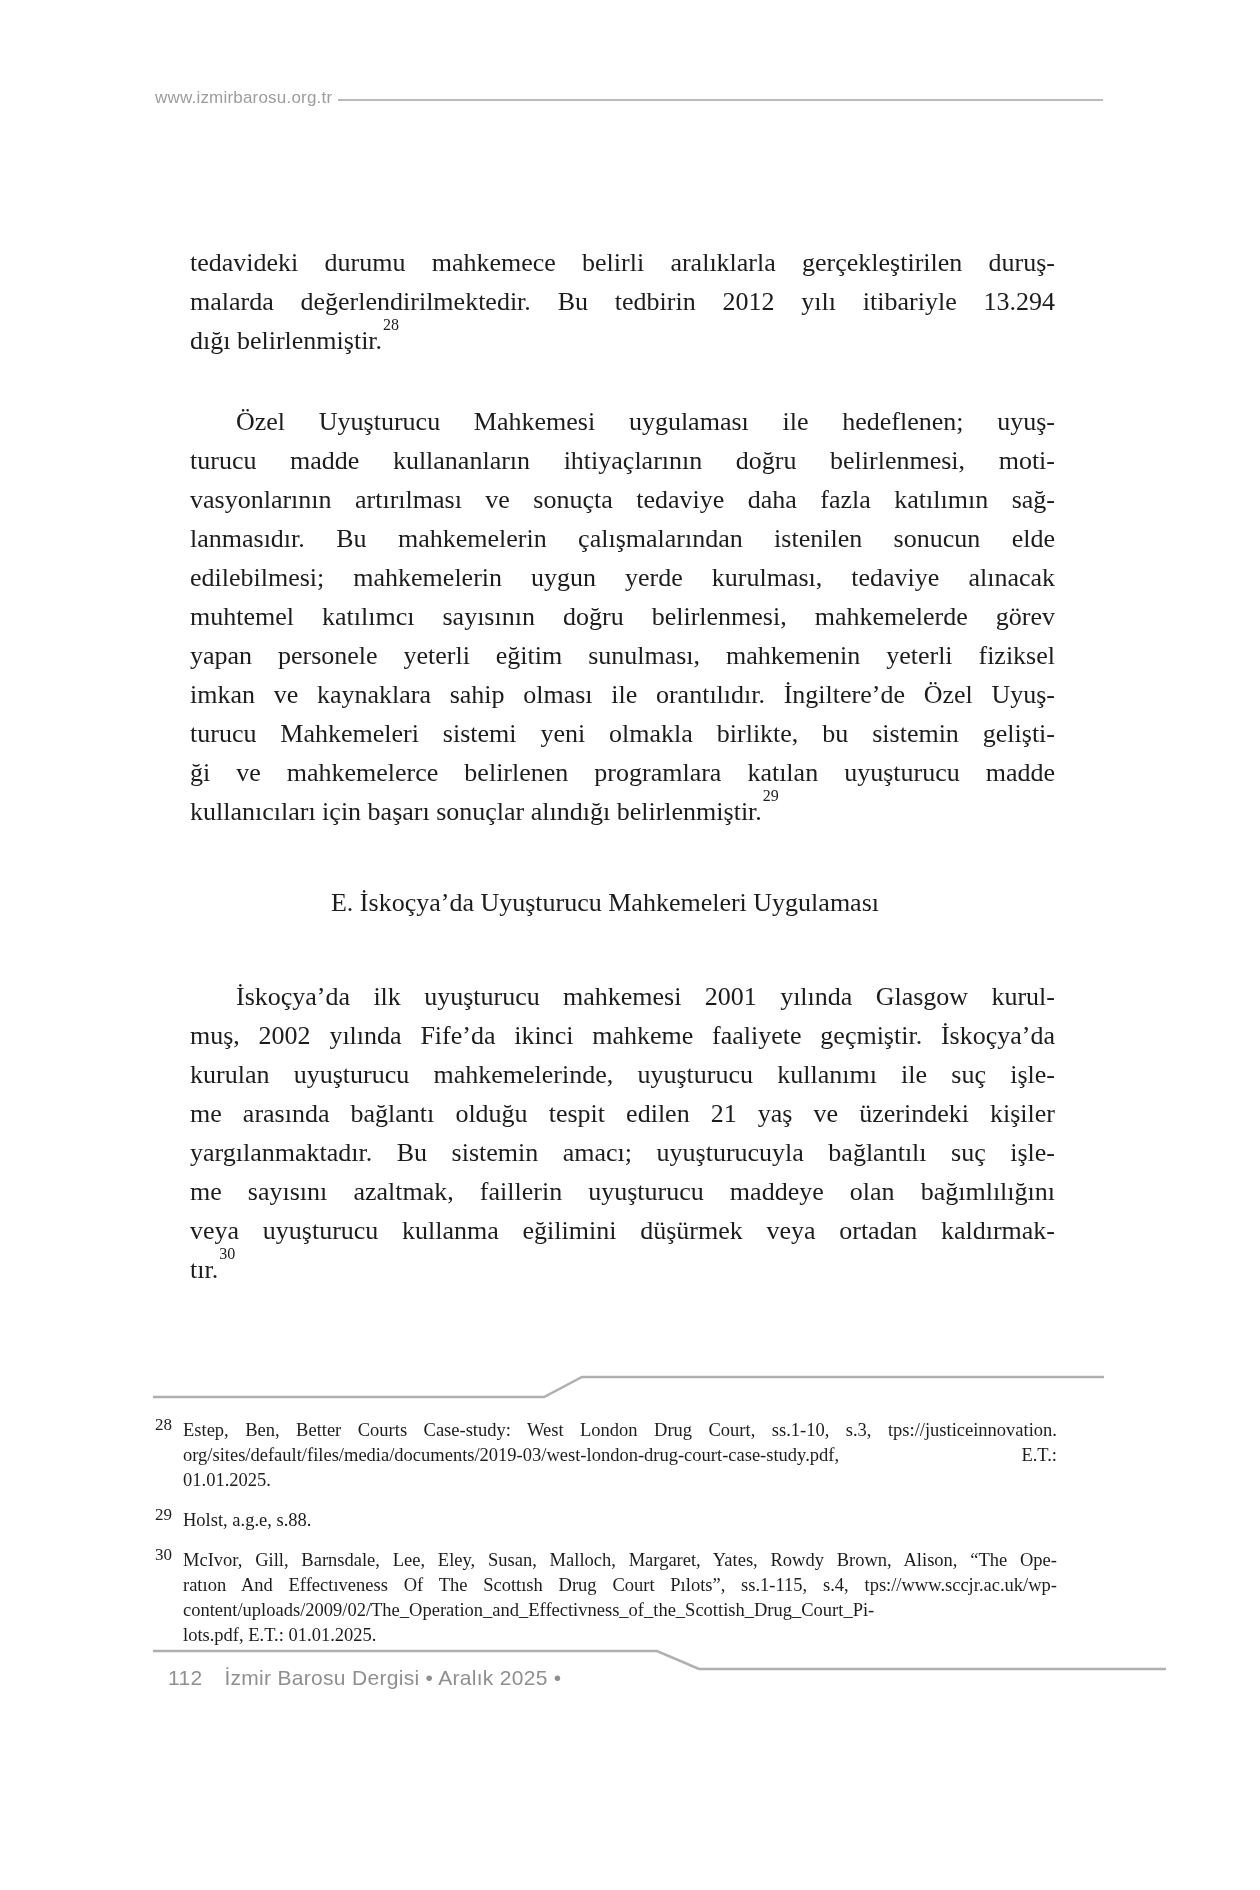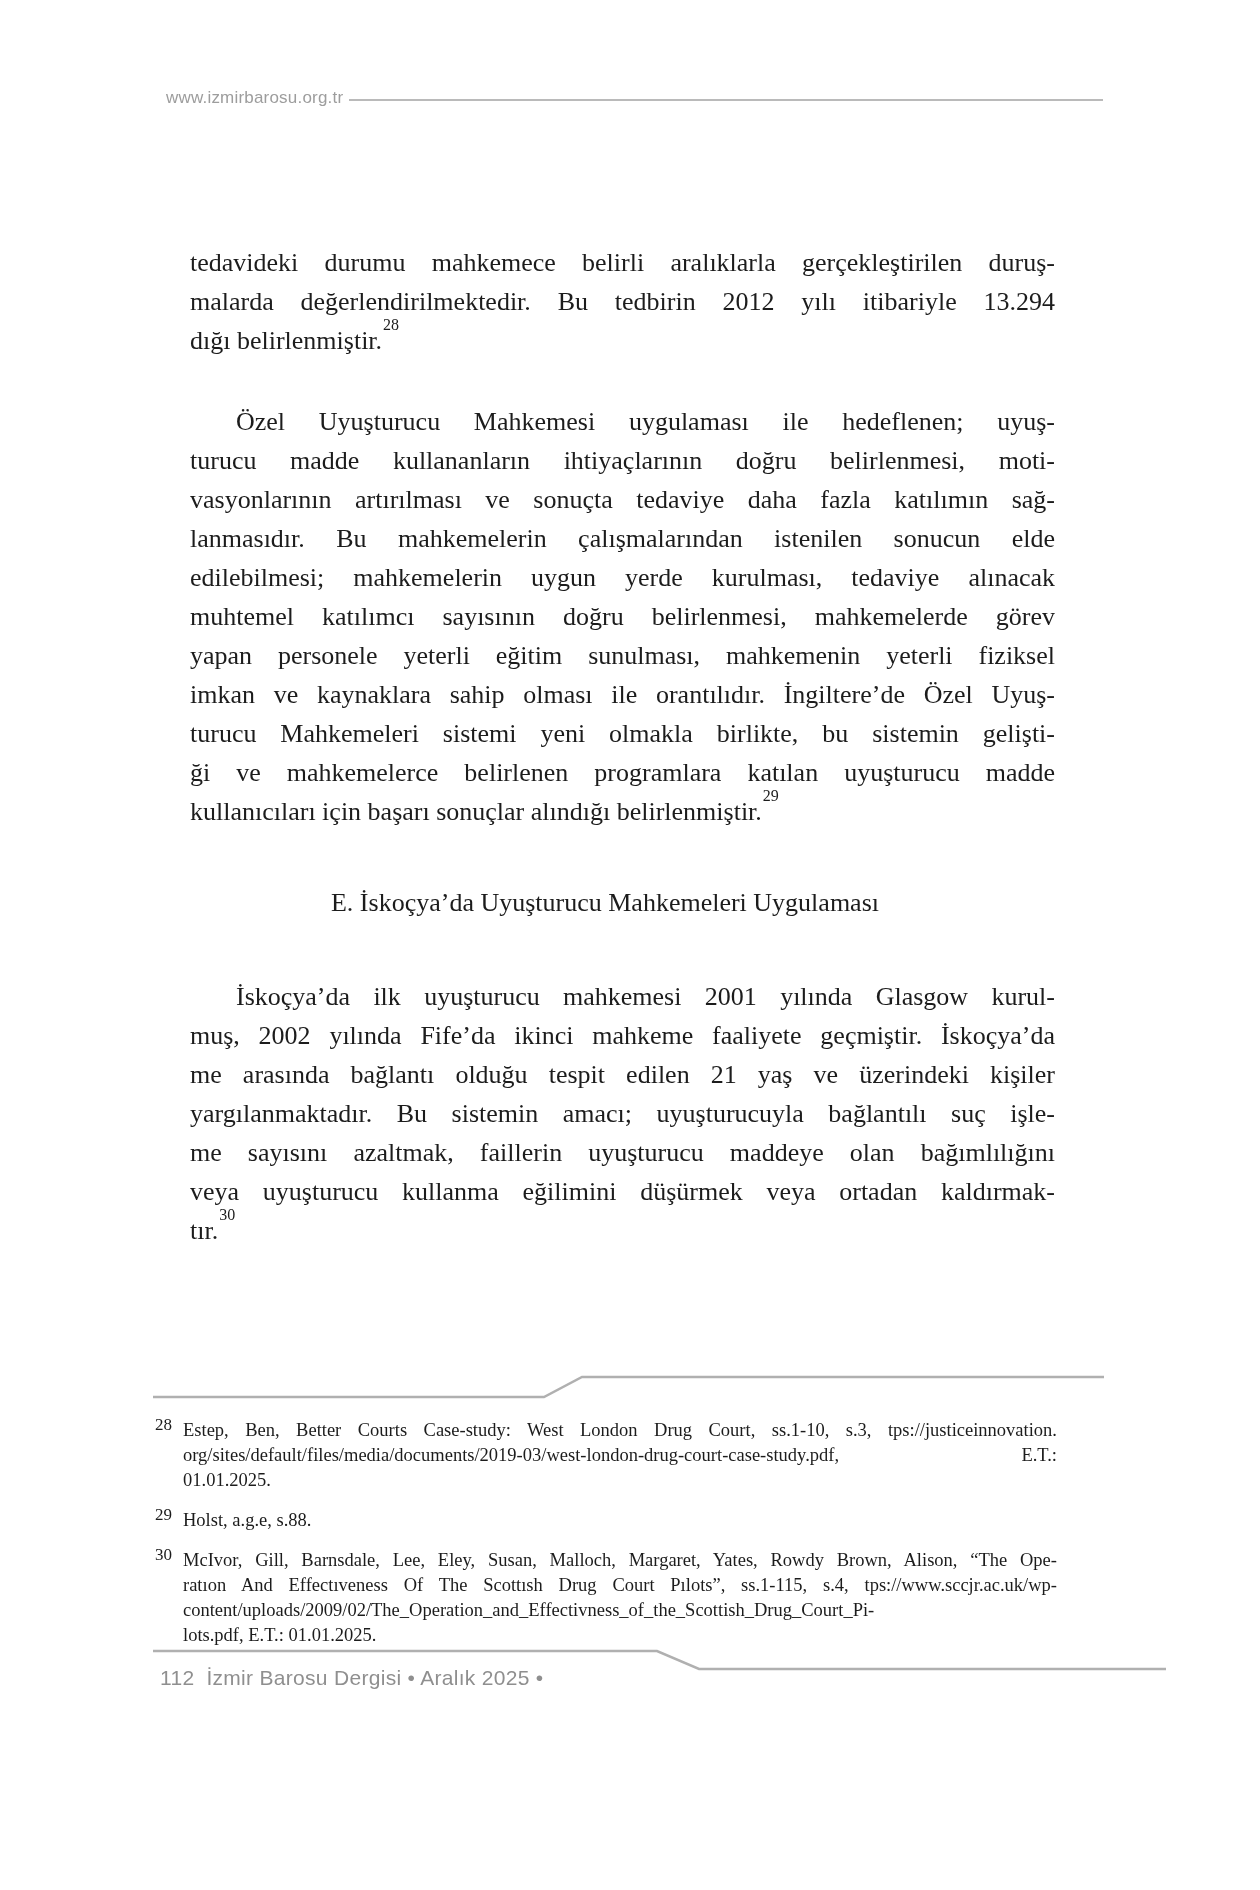--- a/index.html
+++ b/index.html
@@ -9,21 +9,21 @@
     height: 1890px;
     background: #ffffff;
     font-family: "Liberation Serif", "DejaVu Serif", serif;
     color: #1c1c1c;
     overflow: hidden;
   }
 
   
   .header {
     position: absolute;
-    top: 88px; left: 166px; right: 157px;
+    top: 88px; left: 155px; right: 157px;
     display: flex;
     align-items: center;
     gap: 6px;
   }
   .header-url {
     font-family: "Liberation Sans", "DejaVu Sans", sans-serif;
     font-size: 17px;
     color: #9d9d9d;
     white-space: nowrap;
     letter-spacing: 0.2px;
@@ -90,24 +90,24 @@
   .fn-line {
     line-height: 25px;
     text-align: justify;
     text-align-last: justify;
   }
   .fn-line.last { text-align-last: left; }
 
   
   .footer {
     position: absolute;
-    top: 1666px; left: 160px;
+    top: 1666px; left: 168px;
     display: flex;
     align-items: center;
-    gap: 12px;
+    gap: 22px;
     font-family: "Liberation Sans", "DejaVu Sans", sans-serif;
     font-size: 21px;
     color: #8f8f8f;
     letter-spacing: 0.3px;
   }
 </style>
 </head>
 <body>
 
 <div class="page">
@@ -133,20 +133,21 @@
         <div class="line">yapan personele yeterli eğitim sunulması, mahkemenin yeterli fiziksel</div>
         <div class="line">imkan ve kaynaklara sahip olması ile orantılıdır. İngiltere’de Özel Uyuş-</div>
         <div class="line">turucu Mahkemeleri sistemi yeni olmakla birlikte, bu sistemin gelişti-</div>
         <div class="line">ği ve mahkemelerce belirlenen programlara katılan uyuşturucu madde</div>
         <div class="line last"><span>kullanıcıları için başarı sonuçlar alındığı belirlenmiştir.</span><sup class="ref">29</sup></div>
       </div>
       <div class="section-heading">E. İskoçya’da Uyuşturucu Mahkemeleri Uygulaması</div>
       <div class="paragraph">
         <div class="line indent">İskoçya’da ilk uyuşturucu mahkemesi 2001 yılında Glasgow kurul-</div>
         <div class="line">muş, 2002 yılında Fife’da ikinci mahkeme faaliyete geçmiştir. İskoçya’da</div>
+        <div class="line">kurulan uyuşturucu mahkemelerinde, uyuşturucu kullanımı ile suç işle-</div>
         <div class="line">me arasında bağlantı olduğu tespit edilen 21 yaş ve üzerindeki kişiler</div>
         <div class="line">yargılanmaktadır. Bu sistemin amacı; uyuşturucuyla bağlantılı suç işle-</div>
         <div class="line">me sayısını azaltmak, faillerin uyuşturucu maddeye olan bağımlılığını</div>
         <div class="line">veya uyuşturucu kullanma eğilimini düşürmek veya ortadan kaldırmak-</div>
         <div class="line last"><span>tır.</span><sup class="ref">30</sup></div>
       </div>
     </div>
 
   <div class="topsep">
     <svg class="sepline" width="953" height="26" viewBox="0 0 953 26">

